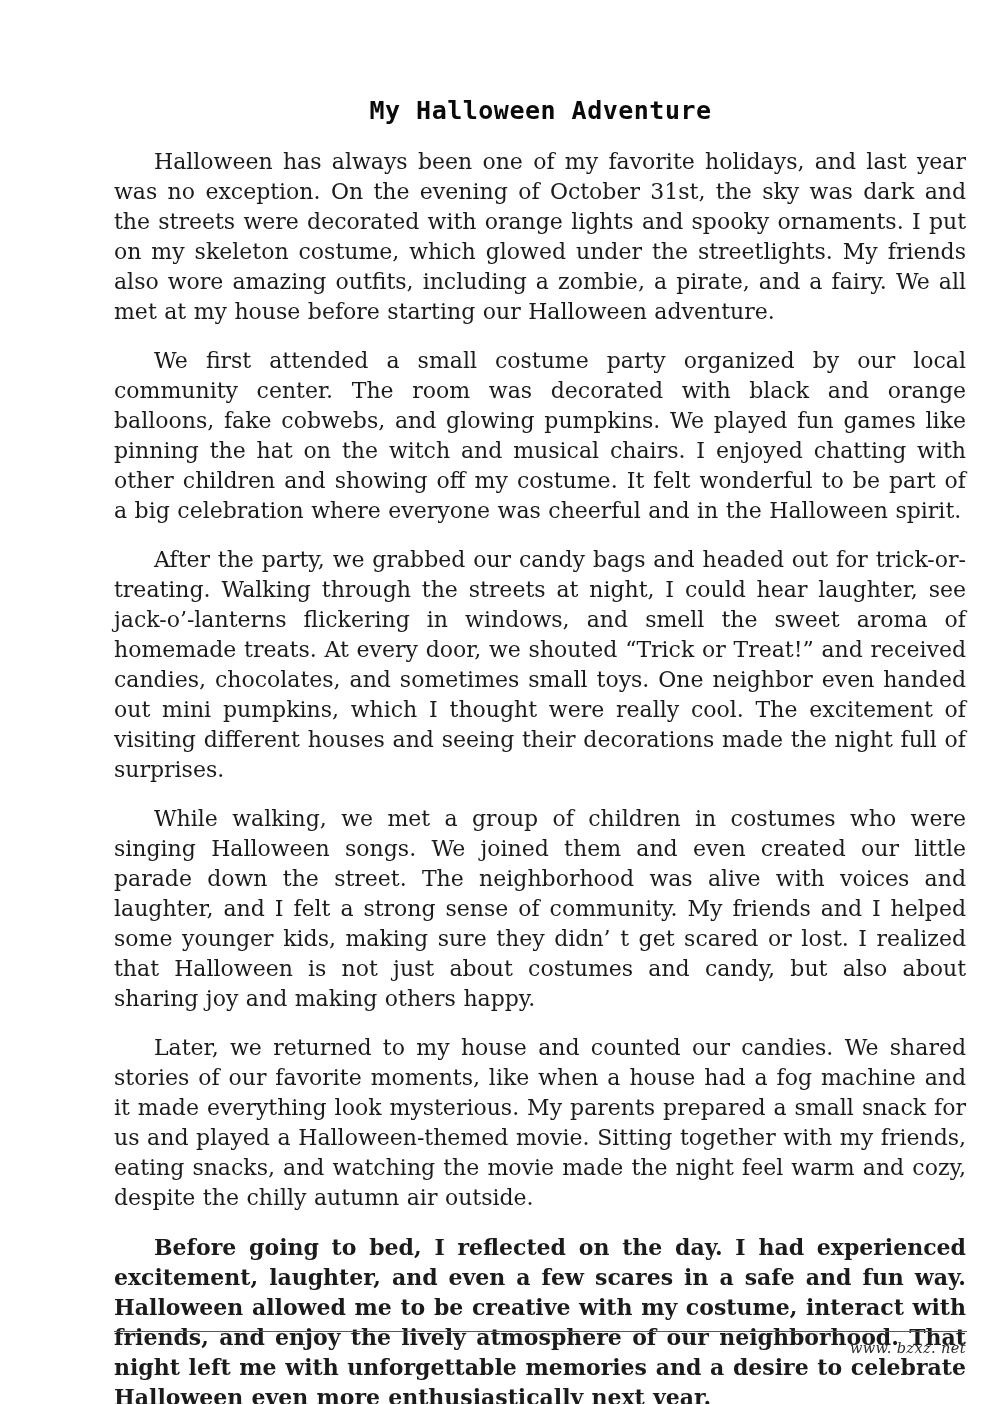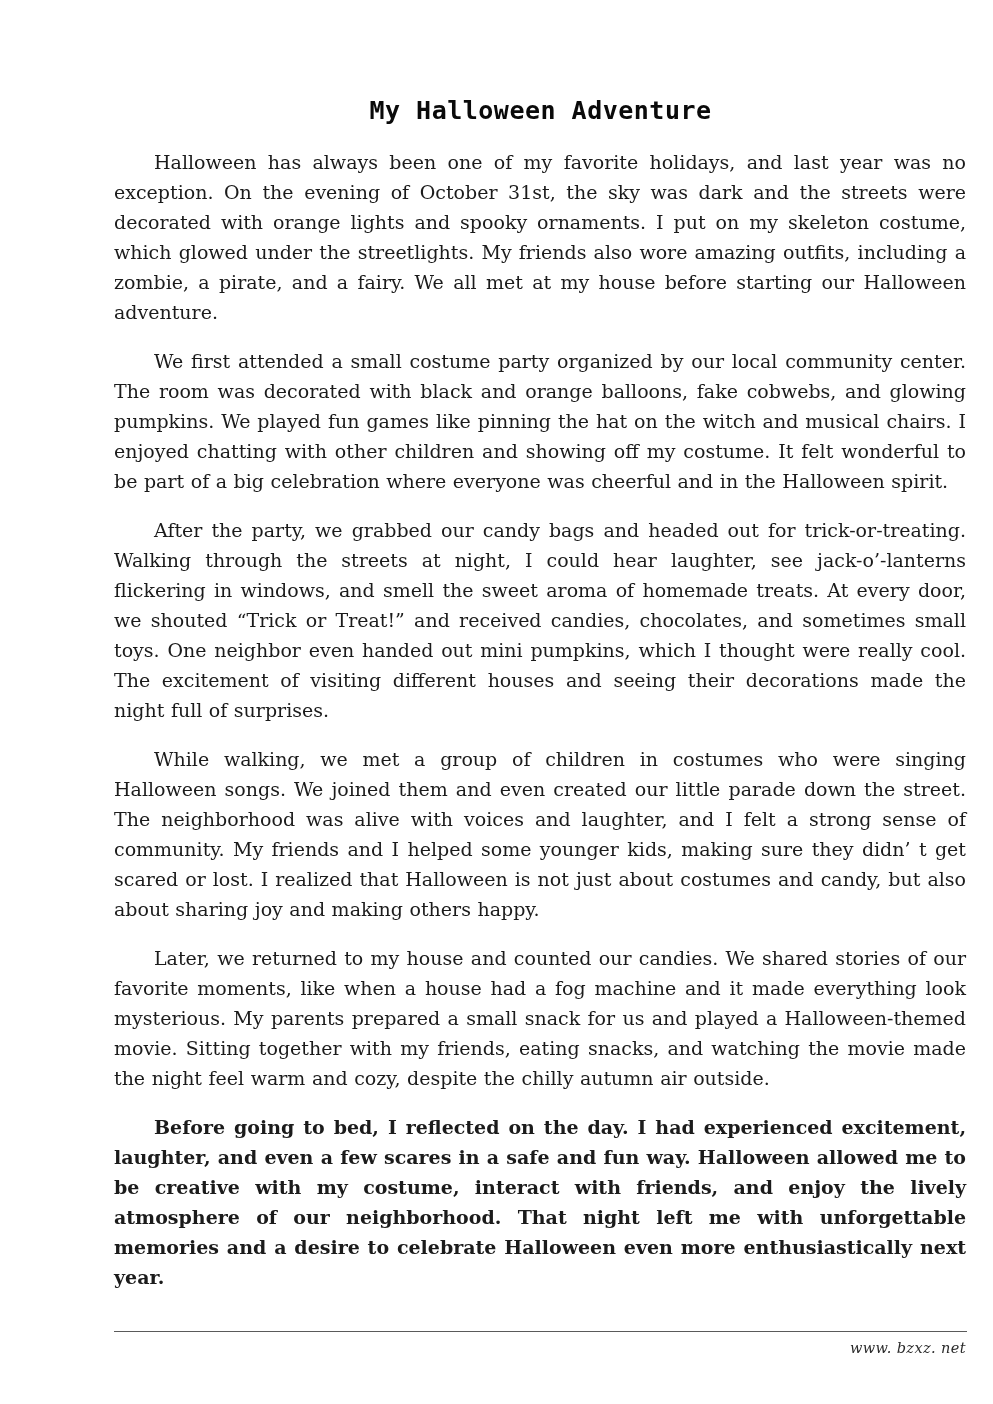--- a/index.html
+++ b/index.html
@@ -38,21 +38,21 @@
     top: 147px;
     left: 70px;
     width: 852px;
   }
   .para {
     margin: 0 0 19px 0;
     text-indent: 40px;
     text-align: justify;
     text-justify: inter-word;
     font-family: "DejaVu Serif", "Liberation Serif", serif;
-    font-size: 19px;
+    font-size: 22px;
     line-height: 30px;
     color: #1b1b1b;
     word-spacing: 0.5px;
   }
   .para:last-child {
     margin-bottom: 0;
     font-weight: bold;
   }
   .watermark {
     position: absolute;

